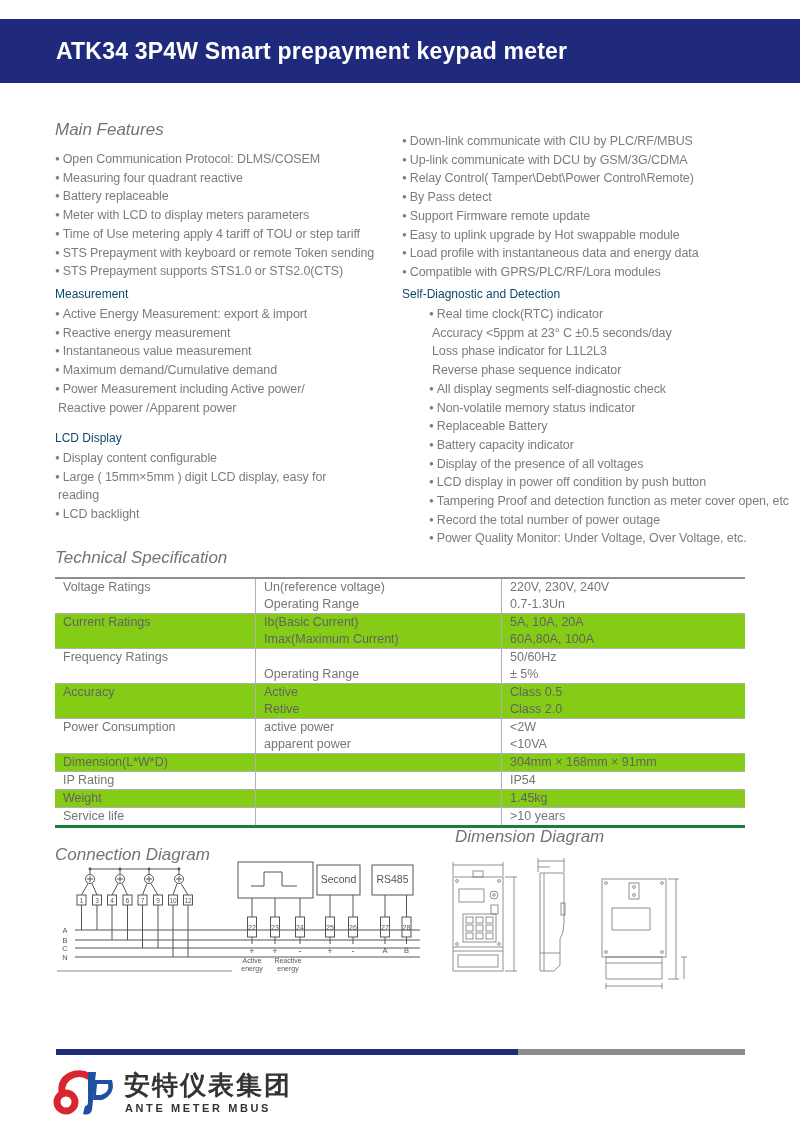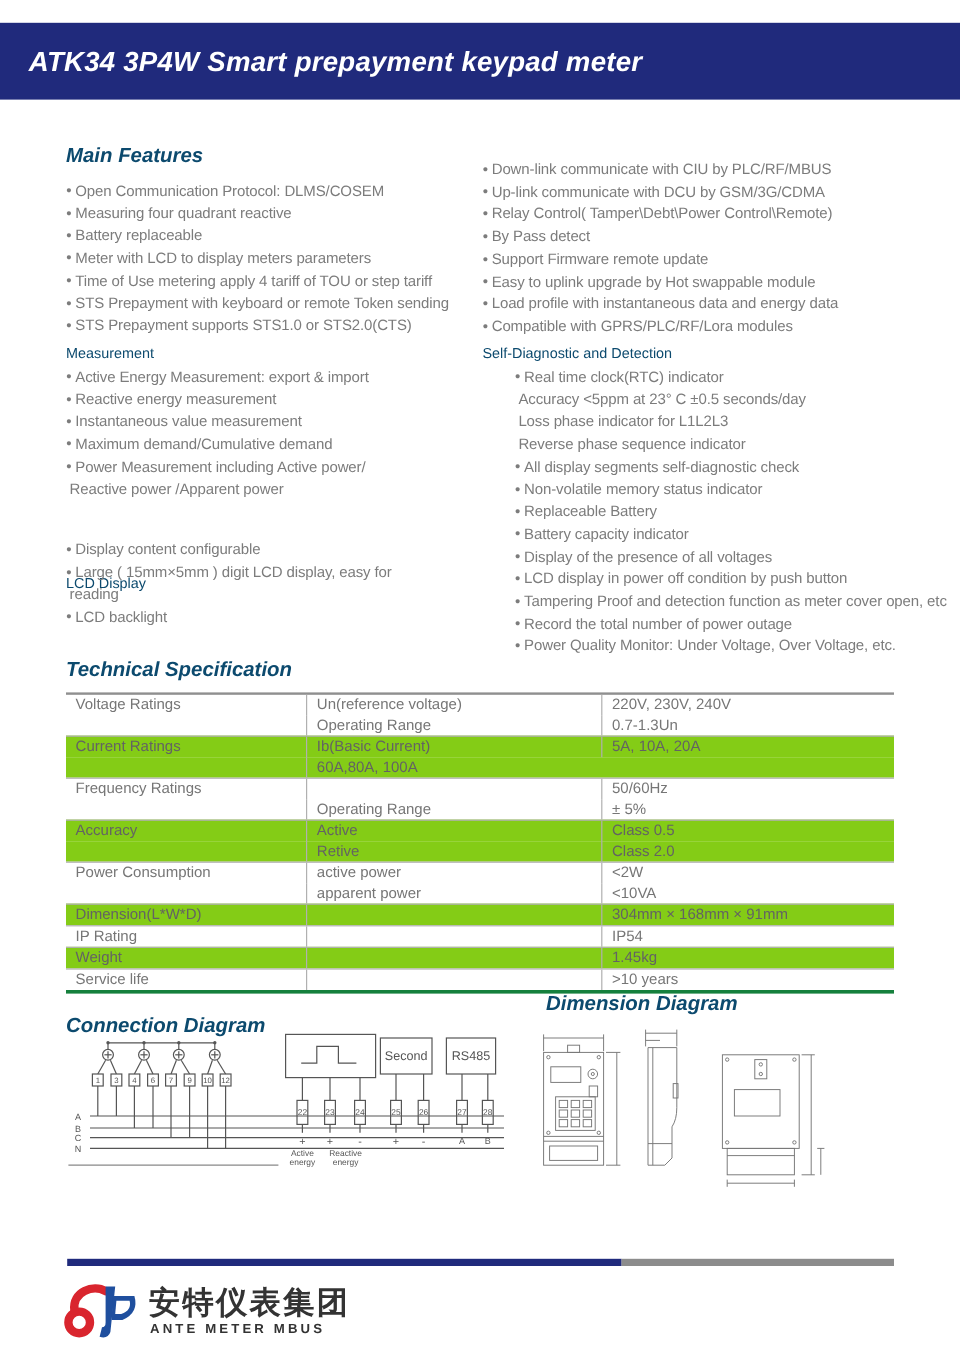--- a/index.html
+++ b/index.html
@@ -1,22 +1,22 @@
 <!DOCTYPE html>
 <html><head>
 <meta charset="utf-8">
 <style>
   html,body{margin:0;padding:0;background:#ffffff;}
   .page{position:relative;width:800px;height:1131px;background:#ffffff;overflow:hidden;
         font-family:"Liberation Sans", sans-serif;}
   .banner{position:absolute;left:0;top:19px;width:800px;height:64px;background:#202a7c;
           display:flex;align-items:center;}
-  .banner-title{color:#ffffff;font-style:italic;font-weight:bold;font-size:23px;
-                padding-left:24px;letter-spacing:.2px;white-space:nowrap;}
-  .sec-heading{position:absolute;color:#0c4a6e;font-weight:bold;font-style:italic;
+  .banner-title{color:#ffffff;font-weight:bold;font-size:23px;
+                padding-left:56px;letter-spacing:.2px;white-space:nowrap;}
+  .sec-heading{position:absolute;color:#737373;font-weight:normal;font-style:italic;
                font-size:17px;white-space:nowrap;}
   .sub-heading{position:absolute;color:#0c4a6e;font-size:12px;white-space:nowrap;}
   .blist{position:absolute;color:#7c7c7c;font-size:12.5px;letter-spacing:-0.1px;}
   .bullet-line{line-height:18.7px;white-space:nowrap;}
   .bullet{font-size:8px;vertical-align:2px;margin-right:3px;color:#7c7c7c;}
   .spec-table{position:absolute;left:55px;top:577px;width:690px;
               border-top:2px solid #8f8f8f;border-bottom:3px solid #15803d;}
   .spec-row{display:flex;height:17px;font-size:12.5px;color:#767676;line-height:17px;}
   .spec-row.shade{background:#84cc16;color:#636363;}
   .spec-row.group-start{border-top:1px solid #b0b0b0;}
@@ -89,21 +89,21 @@
       <div class="bullet-line"><span class="bullet">●</span><span>Non-volatile memory status indicator</span></div>
       <div class="bullet-line"><span class="bullet">●</span><span>Replaceable Battery</span></div>
       <div class="bullet-line"><span class="bullet">●</span><span>Battery capacity indicator</span></div>
       <div class="bullet-line"><span class="bullet">●</span><span>Display of the presence of all voltages</span></div>
       <div class="bullet-line"><span class="bullet">●</span><span>LCD display in power off condition by push button</span></div>
       <div class="bullet-line"><span class="bullet">●</span><span>Tampering Proof and detection function as meter cover open, etc</span></div>
       <div class="bullet-line"><span class="bullet">●</span><span>Record the total number of power outage</span></div>
       <div class="bullet-line"><span class="bullet">●</span><span>Power Quality Monitor: Under Voltage, Over Voltage, etc.</span></div>
     </div>
 
-  <div class="sub-heading" style="left:55px;top:431px;margin-top:48px;">LCD Display</div>
+  <div class="sub-heading" style="left:55px;top:431px;">LCD Display</div>
 
   <div class="blist" style="left:55px;top:449px;width:345px;">
       <div class="bullet-line"><span class="bullet">●</span><span>Display content configurable</span></div>
       <div class="bullet-line"><span class="bullet">●</span><span>Large ( 15mm×5mm ) digit LCD display, easy for</span></div>
       <div class="bullet-line"><span class="bullet"></span><span>reading</span></div>
       <div class="bullet-line"><span class="bullet">●</span><span>LCD backlight</span></div>
     </div>
 
   <div class="sec-heading" style="left:55px;top:548px;">Technical Specification</div>
 
@@ -118,20 +118,21 @@
         <div class="spec-cell c2">Operating Range</div>
         <div class="spec-cell c3">0.7-1.3Un</div>
       </div>
       <div class="spec-row shade group-start">
         <div class="spec-cell c1">Current Ratings</div>
         <div class="spec-cell c2">Ib(Basic Current)</div>
         <div class="spec-cell c3">5A, 10A, 20A</div>
       </div>
       <div class="spec-row shade">
         <div class="spec-cell c1"></div>
+        <div class="spec-cell c2">Imax(Maximum Current)</div>
         <div class="spec-cell c3">60A,80A, 100A</div>
       </div>
       <div class="spec-row group-start">
         <div class="spec-cell c1">Frequency Ratings</div>
         <div class="spec-cell c2"></div>
         <div class="spec-cell c3">50/60Hz</div>
       </div>
       <div class="spec-row">
         <div class="spec-cell c1"></div>
         <div class="spec-cell c2">Operating Range</div>

